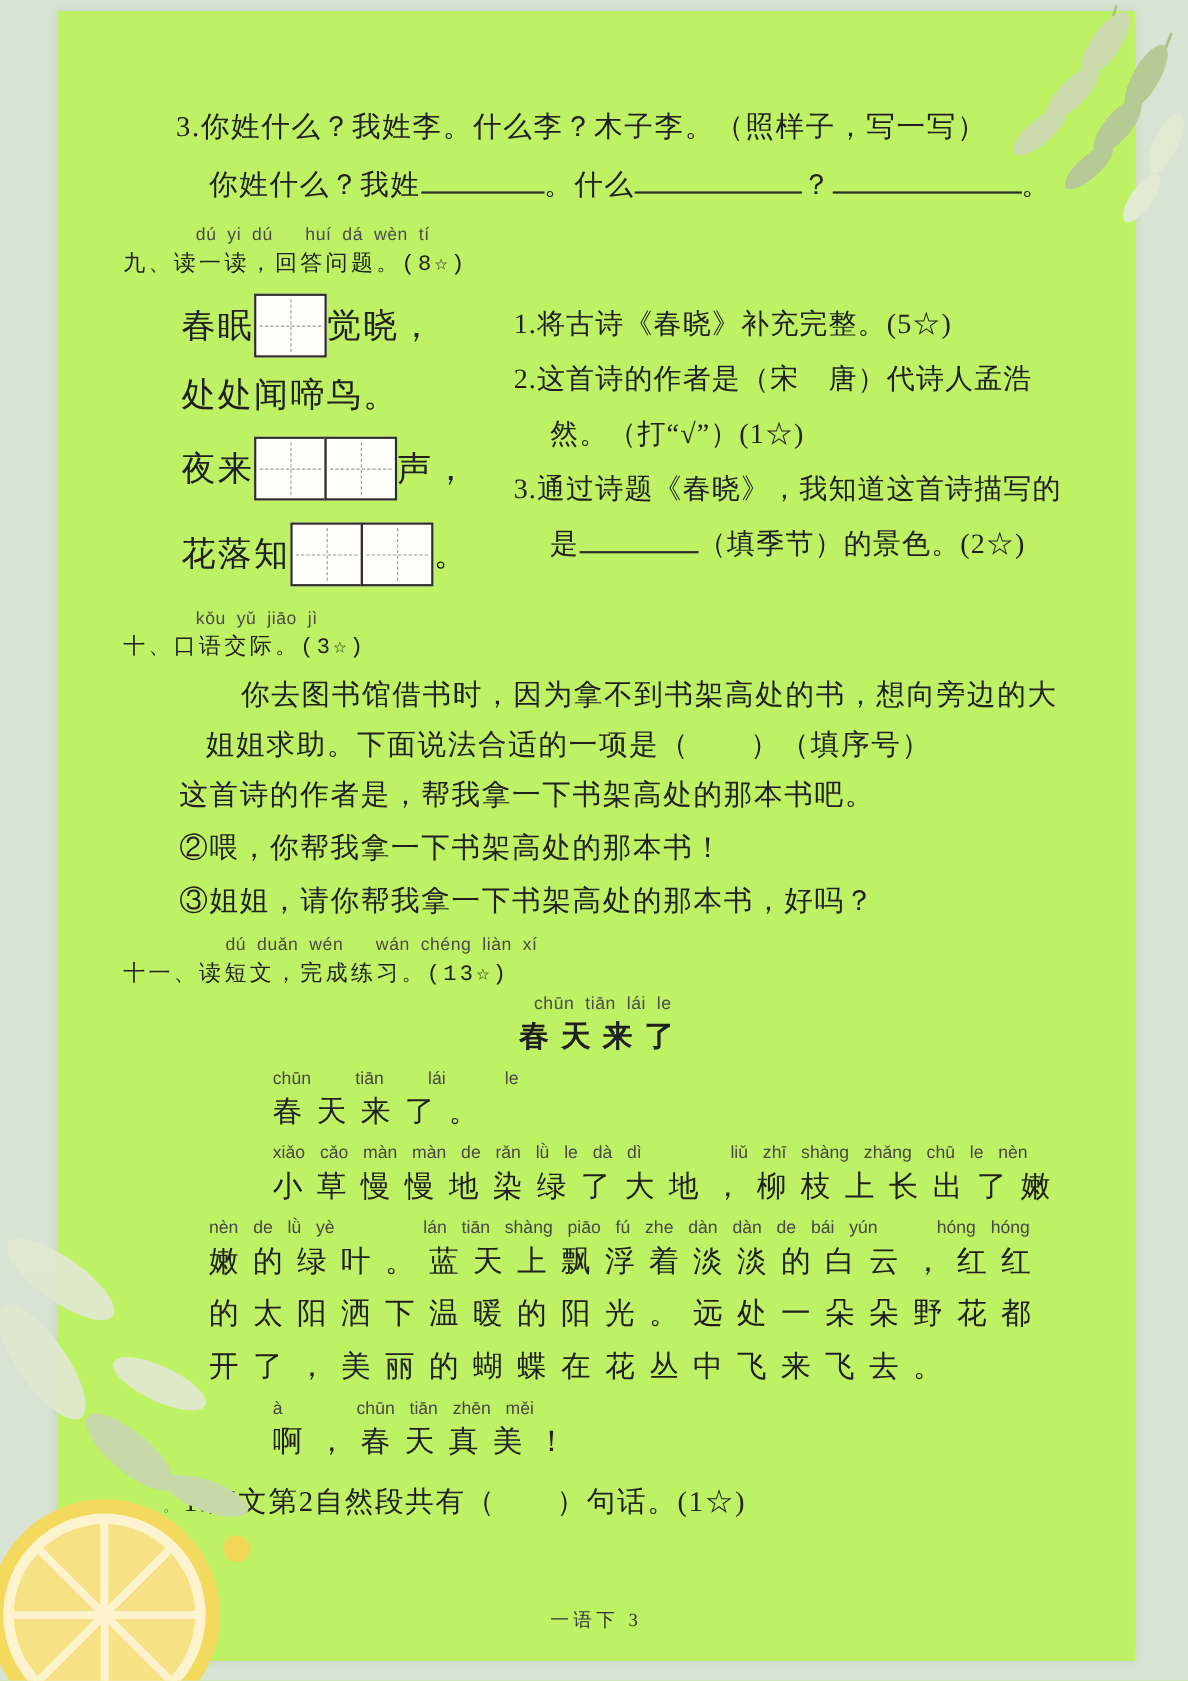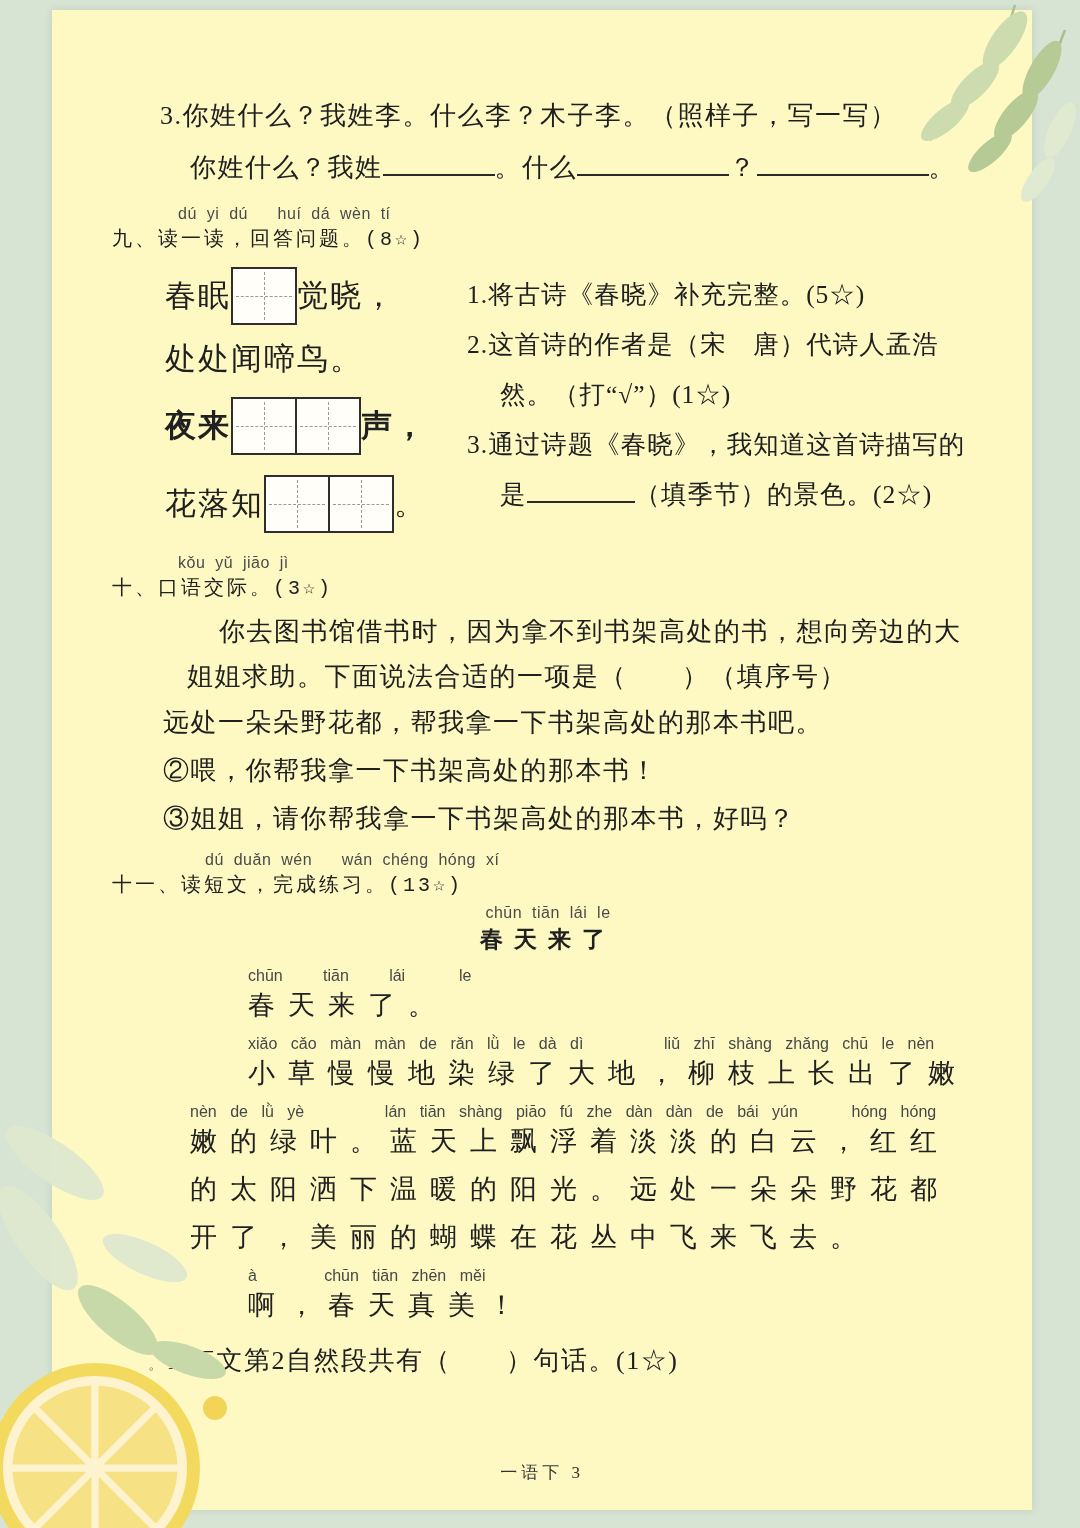--- a/index.html
+++ b/index.html
@@ -7,21 +7,21 @@
   body {
     background:#d7e3d3;
     position:relative;
     overflow:hidden;
     font-family:"Liberation Serif","DejaVu Serif",serif;
     color:#202020;
   }
   .page {
     position:absolute; left:52px; top:10px;
     width:980px; height:1500px;
-    background:#fef9c3;
+    background:#bef264;
     box-shadow:0 0 8px rgba(60,80,60,.12);
     padding:88px 48px 20px 60px;
     z-index:1;
   }
   .deco { position:absolute; z-index:2; pointer-events:none; }
   .deco-tr { top:0; right:0; }
   .deco-bl { left:0; bottom:0; }
 
   .t { font-size:26px; letter-spacing:1.5px; }
   .py { font-family:"Liberation Sans","DejaVu Sans",sans-serif; font-size:16px; color:#4a4a4a; white-space:pre-wrap; letter-spacing:.5px; }
@@ -32,39 +32,39 @@
   .blank { display:inline-block; border-bottom:2px solid #2a2a2a; height:1.05em; vertical-align:baseline; }
 
   .sec-py9  { margin-left:66px; margin-top:20px; }
   .sec-py10 { margin-left:66px; margin-top:10px; }
   .sec-py11 { margin-left:93px; margin-top:8px; }
   .sec-title { font-size:20px; letter-spacing:3px; margin-top:2px;font-family:Liberation Mono, monospace; }
 
   .nine-body { display:flex; margin-top:10px; }
   .poem { margin-left:53px; width:302px; }
   .poem-line { display:flex; align-items:center; font-size:31px; letter-spacing:2px; }
-  .pl1 { height:68px; } .pl2 { height:58px; } .pl3 { height:76px;font-weight:bold; } .pl4 { height:80px; }
+  .pl1 { height:68px; } .pl2 { height:58px; } .pl3 { height:76px; } .pl4 { height:80px; }
   .tzg {
     display:inline-block; width:66px; height:58px;
     border:2px solid #2e2e2e; background:#fffef9; position:relative; flex:none;
   }
   .tzg + .tzg { margin-left:-2px; }
   .tzg::before { content:""; position:absolute; left:3px; right:3px; top:50%; border-top:1.5px dashed #9a9a9a; }
   .tzg::after  { content:""; position:absolute; top:3px; bottom:3px; left:50%; border-left:1.5px dashed #9a9a9a; }
 
   .questions { flex:1; padding-top:8px; font-size:25.5px; letter-spacing:1px; }
   .q  { line-height:50px; }
   .q-cont { margin-left:33px; }
 
   .s10-para1 { margin-left:107px; margin-top:8px; line-height:45px; }
   .s10-para2 { margin-left:75px;  line-height:45px; }
   .opt { margin-left:51px; line-height:48px; }
 
   .essay-title-wrap { text-align:center; margin-top:6px; }
-  .essay-title { font-size:23px; font-weight:bold; letter-spacing:11px; margin-top:2px; }
+  .essay-title { font-size:27px; font-weight:bold; letter-spacing:11px; margin-top:2px; }
 
   .essay-line { margin-left:78px; margin-top:12px; }
   .essay-line.ind { margin-left:136px; }
   .epy { font-family:"Liberation Sans","DejaVu Sans",sans-serif; font-size:16px; color:#474747; white-space:pre-wrap; word-spacing:9px; }
   .ehz { font-size:27px; letter-spacing:13px; margin-top:2px; }
 
   .q11 { margin-left:36px; margin-top:20px; font-size:26px; letter-spacing:1.5px; }
   .stray { font-size:15px; color:#666; margin-right:2px; }
 
   .footer {
@@ -121,26 +121,26 @@
       </div>
     </div>
   </div>
 
   <div>
     <div class="py sec-py10">kǒu  yǔ  jiāo  jì</div>
     <div class="sec-title">十、口语交际。(3☆)</div>
   </div>
   <div class="t s10-para1">你去图书馆借书时，因为拿不到书架高处的书，想向旁边的大</div>
   <div class="t s10-para2">姐姐求助。下面说法合适的一项是（　　）（填序号）</div>
-  <div class="t opt">远处一朵朵野花都，帮我拿一下书架高处的那本书吧。</div>
+  <div class="t opt">这首诗的作者是，帮我拿一下书架高处的那本书吧。</div>
   <div class="t opt">②喂，你帮我拿一下书架高处的那本书！</div>
   <div class="t opt">③姐姐，请你帮我拿一下书架高处的那本书，好吗？</div>
 
   <div>
-    <div class="py sec-py11">dú  duǎn  wén      wán  chéng  hóng  xí</div>
+    <div class="py sec-py11">dú  duǎn  wén      wán  chéng  liàn  xí</div>
     <div class="sec-title">十一、读短文，完成练习。(13☆)</div>
   </div>
 
   <div class="essay-title-wrap">
     <div class="py">chūn  tiān  lái  le</div>
     <div class="essay-title">春天来了</div>
   </div>
 
   <div class="essay-line ind">
     <div class="epy">chūn   tiān   lái    le</div>

